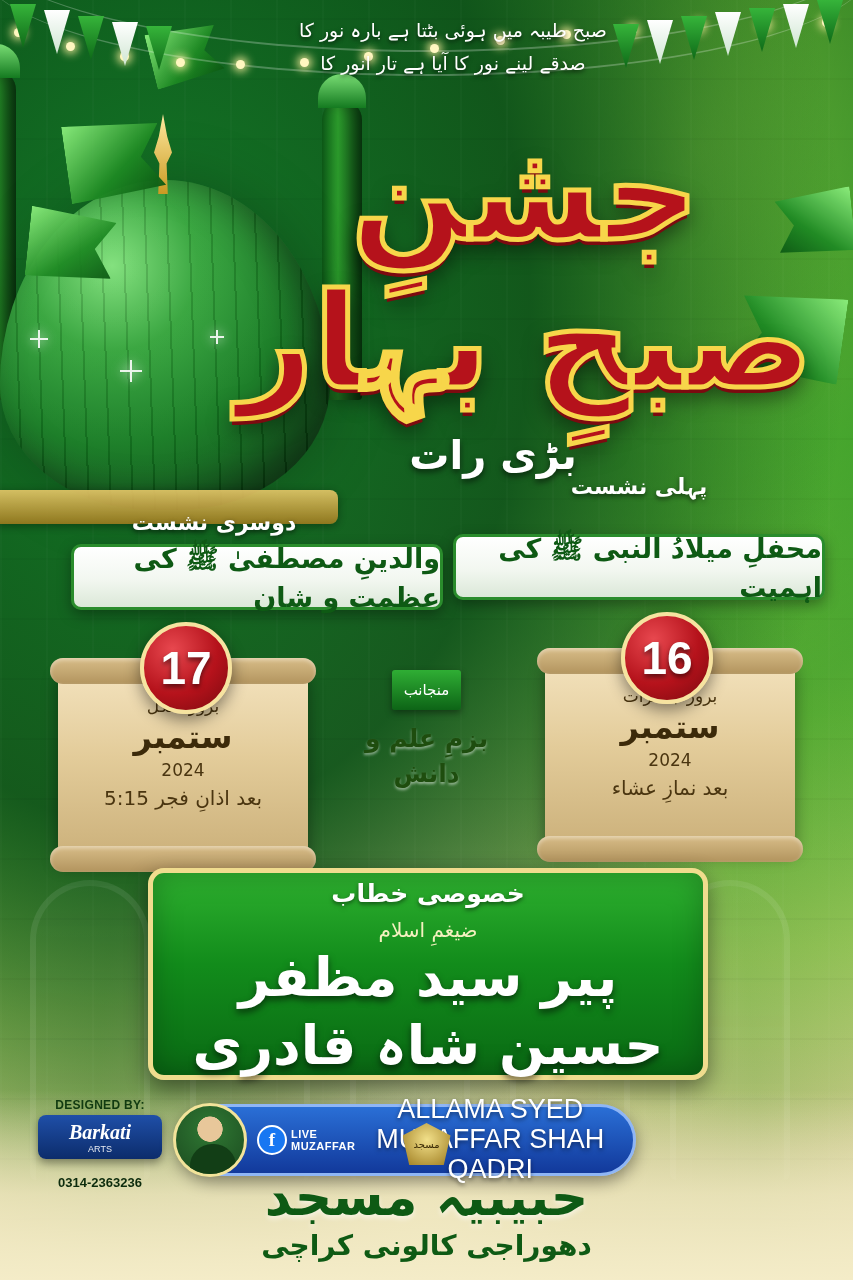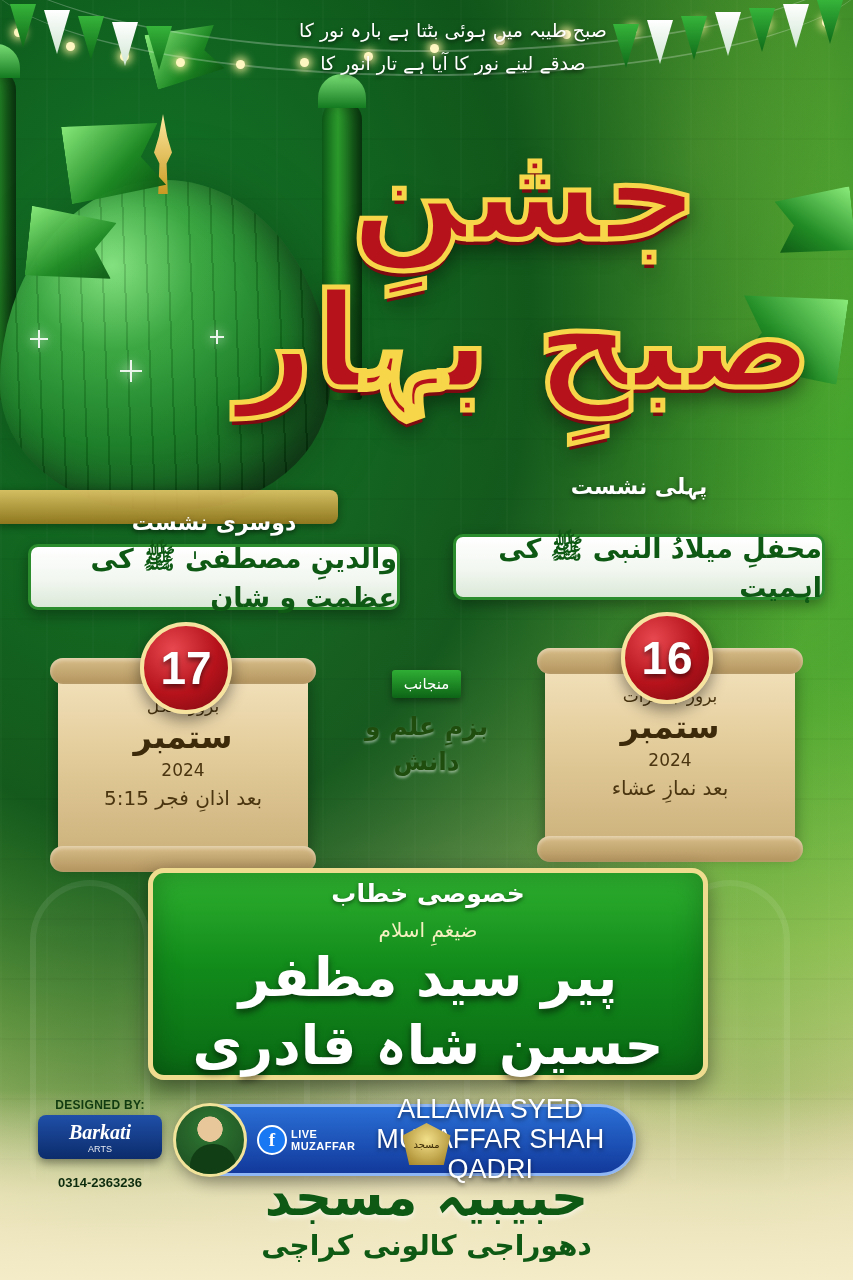--- a/index.html
+++ b/index.html
@@ -159,21 +159,21 @@
   }
 
   
   .sittings { position: absolute; top: 500px; left: 0; right: 0; height: 120px; z-index: 7; }
   .sitting {
     position: absolute; width: 372px; height: 66px;
     border-radius: 10px;
     background: linear-gradient(180deg, #ffffff 0%, #f2f7f0 55%, #dbe8d8 100%);
     border: 3px solid #2a8c2c;
     box-shadow: 0 5px 14px rgba(0,0,0,.35);
-    display: flex; align-items: center; justify-content: center;
+    display: flex; align-items: center; justify-content: center; margin-left: 43px;
   }
   .sitting .txt { font-size: 27px; color: #0e5a14; font-weight: bold; }
   .sitting-tag {
     position: absolute; top: -26px; width: 372px; text-align: center;
     font-size: 22px; color: #ffffff; font-weight: bold;
     text-shadow: 0 2px 5px rgba(0,0,0,.6);
   }
   .s-right { right: 28px; top: 34px; }
   .s-right-tag { right: 28px; }
   .s-left { left: 28px; top: 44px; }
@@ -216,21 +216,21 @@
     z-index: 9;
   }
   .daybadge.d-right { right: 140px; top: -28px; }
   .daybadge.d-left  { left: 140px;  top: -18px; }
 
   .mid-ribbon {
     position: absolute; left: 50%; transform: translateX(-50%); top: 30px;
     width: 176px; text-align: center; z-index: 9;
   }
   .mid-ribbon .tag {
-    display: inline-block; padding: 5px 12px;
+    display: inline-block; padding: 11px 12px;
     background: linear-gradient(180deg, #2fae34, #0d6416);
     color: #fff; font-size: 15px; border-radius: 3px;
     box-shadow: 0 3px 7px rgba(0,0,0,.4);
   }
   .mid-ribbon .l1 { font-size: 25px; color: #1e4d0e; font-weight: bold; margin-top: 14px; text-shadow: 0 2px 3px rgba(255,255,255,.5); }
   .mid-ribbon .l2 { font-size: 25px; color: #1e4d0e; font-weight: bold; margin-top: 6px; text-shadow: 0 2px 3px rgba(255,255,255,.5); }
 
   
   .speaker-panel {
     position: absolute; left: 148px; top: 868px; width: 560px; height: 212px;
@@ -379,20 +379,21 @@
   <div class="spark" style="left:120px; top:360px;"></div>
   <div class="spark" style="left:210px; top:330px; width:14px; height:14px;"></div>
 
   <div class="top-couplet urdu">
     <div>صبح طیبہ میں ہوئی بٹتا ہے بارہ نور کا</div>
     <div>صدقے لینے نور کا آیا ہے تار انور کا</div>
   </div>
 
   <div class="main-title urdu">جشنِ صبحِ بہار</div>
 
+  <div class="subtitle-night urdu">بڑی رات</div>
 
   <div class="sittings">
     <div class="sitting-tag urdu s-right-tag">پہلی نشست</div>
     <div class="sitting s-right">
       <div class="txt urdu">محفلِ میلادُ النبی ﷺ کی اہمیت</div>
     </div>
 
     <div class="sitting-tag urdu s-left-tag">دوسری نشست</div>
     <div class="sitting s-left">
       <div class="txt urdu">والدینِ مصطفیٰ ﷺ کی عظمت و شان</div>

